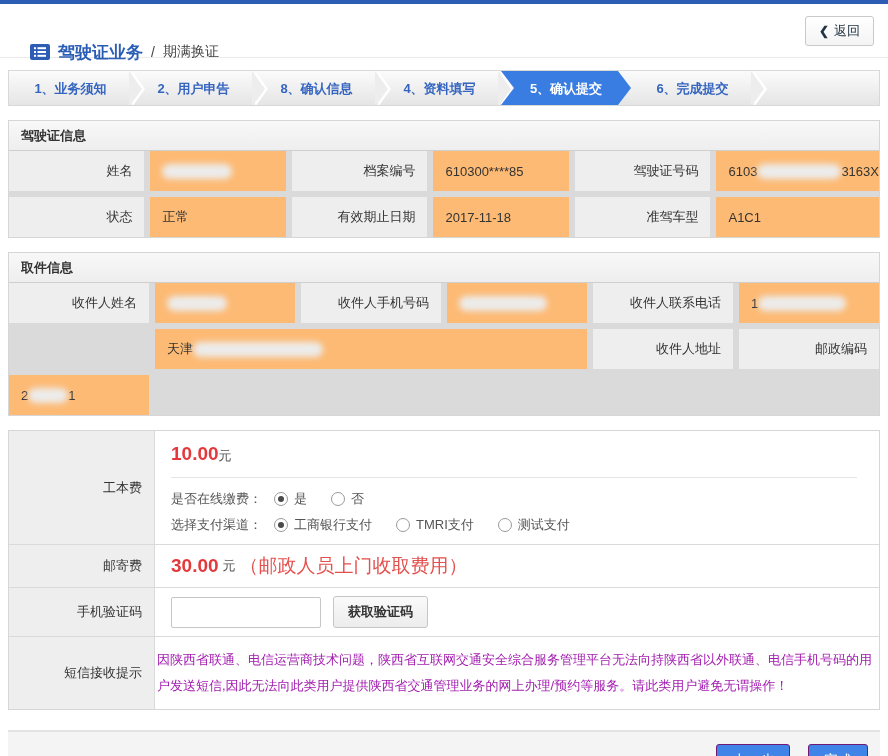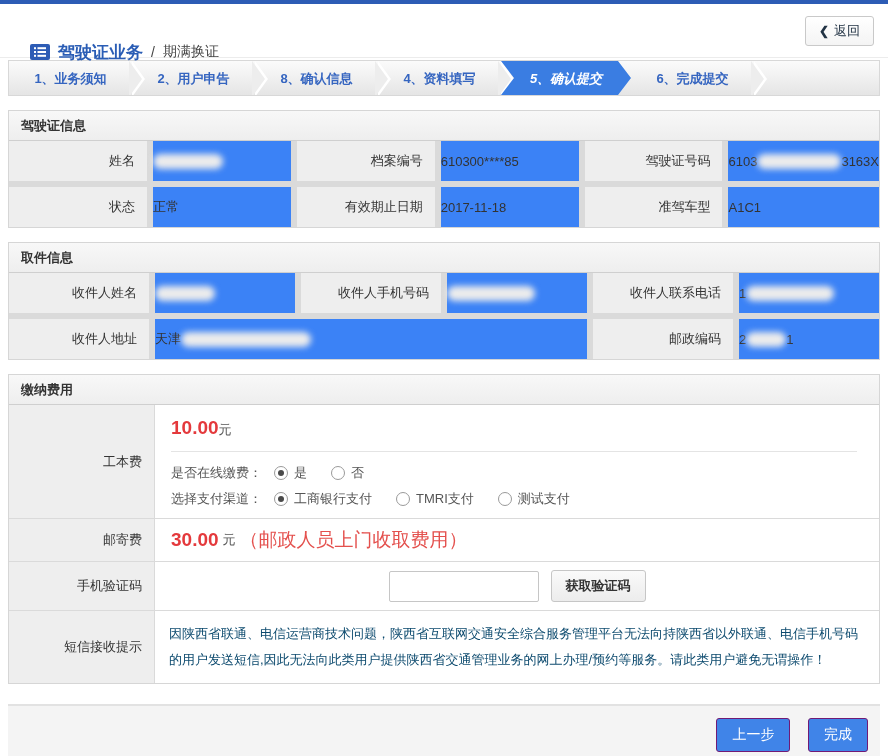--- a/index.html
+++ b/index.html
@@ -8,57 +8,57 @@
 
   
   .header { display:flex; align-items:center; justify-content:space-between; height:54px; padding:0 14px 0 30px; background:#fff; border-bottom:1px solid #ececec; }
   .title-wrap { display:flex; align-items:center; gap:8px;margin-top:43px; }
   .title-main { color:#2a5db5; font-size:17px; font-weight:bold; }
   .title-sub { color:#444; font-size:14px; }
   .back-btn { display:inline-flex; align-items:center; gap:5px; height:30px; padding:0 13px; border:1px solid #c9c9c9; border-radius:3px; background:linear-gradient(#ffffff,#f4f4f4); color:#234; font-size:13px; cursor:pointer; }
   .back-chevron { font-size:12px; color:#234; font-weight:bold; }
 
   
-  .steps { display:flex; margin:2px 8px 0; height:36px; background:linear-gradient(#fbfbfb,#e5e5e5); border:1px solid #d8d8d8; overflow:hidden; }
+  .steps { display:flex; margin:12px 8px 0; height:36px; background:linear-gradient(#fbfbfb,#e5e5e5); border:1px solid #d8d8d8; overflow:hidden; }
   .step { position:relative; width:123px; line-height:36px; text-align:center; color:#3565c0; font-weight:bold; font-size:13px; }
   .step:not(.active)::after { content:""; position:absolute; top:0; right:-13px; border-left:13px solid #ffffff; border-top:18px solid transparent; border-bottom:18px solid transparent; }
   .step:not(.active)::before { content:""; position:absolute; top:0; right:-10px; border-left:13px solid #ededed; border-top:18px solid transparent; border-bottom:18px solid transparent; z-index:1; }
-  .step.active { background:#3a7de2; color:#fff; clip-path:polygon(0 0, calc(100% - 13px) 0, 100% 50%, calc(100% - 13px) 100%, 0 100%, 13px 50%); z-index:2; width:130px;font-style:italic; }
+  .step.active { background:#3a7de2; color:#fff; clip-path:polygon(0 0, calc(100% - 13px) 0, 100% 50%, calc(100% - 13px) 100%, 0 100%, 13px 50%); z-index:2; width:130px; }
   .steps .filler { flex:1; }
 
   
   .panel { margin:14px 8px 0; border:1px solid #d6d6d6; background:#dadada; }
   .panel-header { height:30px; line-height:30px; padding-left:12px; background:linear-gradient(#f8f8f8,#eeeeee); border-bottom:1px solid #cfcfcf; font-weight:bold; color:#333; }
   .grid6 { display:grid; grid-template-columns:repeat(6,1fr); gap:6px; background:#dadada; }
   .grid-fees { display:grid; grid-template-columns:145px 1fr; gap:1px; background:#dadada; }
   .cell { min-height:40px; display:flex; align-items:center; }
   .cell.label { background:#eeeeee; justify-content:flex-end; padding-right:12px; color:#333; }
-  .cell.value { background:#3b82f6; color:#333; }
+  .cell.value { background:#fdba74; padding-left:12px; color:#333; }
   .span3 { grid-column:2 / span 3; }
 
   
   .blob { display:inline-block; height:15px; border-radius:8px; background:#ececec; filter:blur(3px); vertical-align:middle; }
   .b70{width:70px} .b60{width:60px} .b90{width:88px} .b120{width:130px} .b40{width:40px} .b80{width:84px}
 
   
   .fee-content { background:#fff; padding:12px 16px 10px; display:block; }
   .price { color:#e4393c; font-size:19px; font-weight:bold; }
   .price-unit { color:#555; font-size:13px; font-weight:normal; }
   .fee-divider { border:none; border-top:1px solid #e4e4e4; margin:12px 6px 12px 0; }
   .radio-line { display:flex; align-items:flex-start; gap:8px; margin-top:8px; color:#555; }
   .radio-line .q { margin-right:4px; }
   .radio { position:relative; display:inline-block; width:14px; height:14px; border:1px solid #9a9a9a; border-radius:50%; background:#fff; flex:none; cursor:pointer; }
   .radio.checked::after { content:""; position:absolute; left:3px; top:3px; width:6px; height:6px; border-radius:50%; background:#4a4a4a; }
   .radio-opt { display:inline-flex; align-items:center; gap:6px; margin-right:16px; color:#555; }
   .postage { background:#fff; padding:0 16px; min-height:42px; display:flex; align-items:center; gap:4px; }
   .postage-note { color:#e4504d; font-size:19px; }
-  .code-row { background:#fff; padding:8px 16px; min-height:48px; display:flex; align-items:center; gap:12px;justify-content:center; }
+  .code-row { background:#fff; padding:8px 16px; min-height:48px; display:flex; align-items:center; gap:12px; }
   .code-input { width:150px; height:31px; border:1px solid #c6c6c6; border-radius:2px; padding:0 8px; font-size:13px; background:#fff; }
   .code-btn { height:32px; padding:0 14px; border:1px solid #c6c6c6; border-radius:3px; background:linear-gradient(#fafafa,#ececec); font-weight:bold; color:#333; font-size:13px; cursor:pointer; }
-  .notice { background:#fff; padding:10px 14px; line-height:26px; color:#0c4a6e; font-size:13px; display:block; }
+  .notice { background:#fff; padding:10px 2px; line-height:26px; color:#a21caf; font-size:13px; display:block; }
 
   
   .footer { margin:20px 8px 0; background:#f4f4f4; border-top:2px solid #e2e2e2; padding:12px 12px; text-align:right; }
   .btn-blue { display:inline-block; min-width:56px; padding:7px 15px; margin-left:14px; background:#4084e8; border:1px solid #701a75; border-radius:3px; color:#fff; font-size:14px; text-align:center; cursor:pointer; }
 </style>
 </head>
 <body>
 
 <div class="topbar"></div>
 
@@ -130,36 +130,35 @@
     <div class="cell label">收件人手机号码</div>
     <div class="cell value">
         <span class="blob b90"></span>
       </div>
     <div class="cell label">收件人联系电话</div>
     <div class="cell value">
       <span>1</span>
       <span class="blob b90"></span>
     </div>
 
-    <div class="cell label">收件人地址</div>
     <div class="cell value span3">
       <span>天津</span>
       <span class="blob b120"></span>
     </div>
+    <div class="cell label">收件人地址</div>
     <div class="cell label">邮政编码</div>
     <div class="cell value">
       <span>2</span>
       <span class="blob b40"></span>
       <span>1</span>
     </div>
   </div>
 </div>
 
 <div class="panel">
-  <div class="panel-header">缴纳费用</div>
   <div class="grid-fees">
 
     <div class="cell label">工本费</div>
     <div class="fee-content">
       <div>
         <span class="price">10.00</span><span class="price-unit">元</span>
       </div>
       <hr class="fee-divider">
       <div class="radio-line">
         <span class="q">是否在线缴费：</span>

